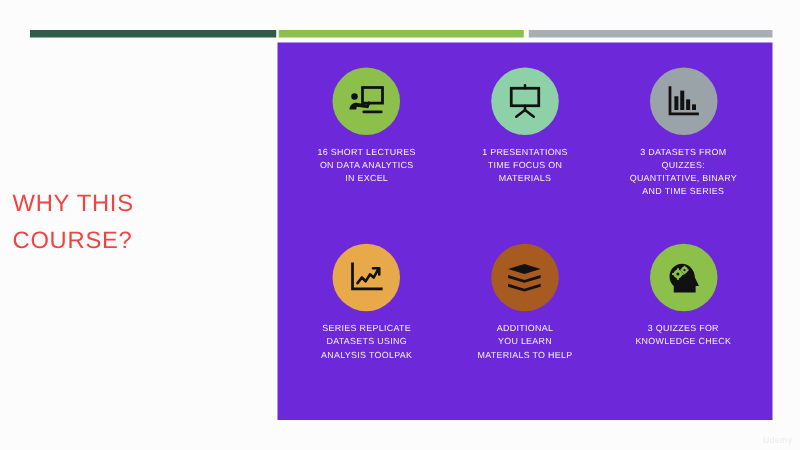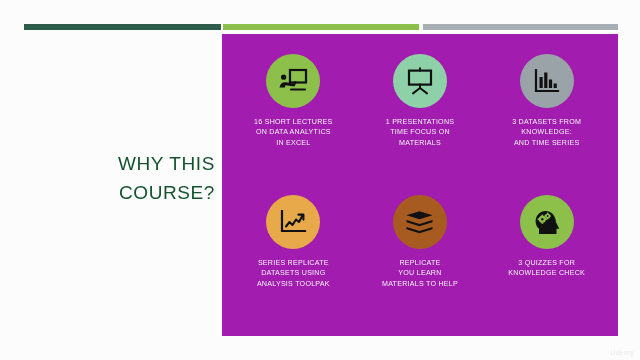--- a/index.html
+++ b/index.html
@@ -25,37 +25,37 @@
   #bar-dark  { left: 24px;  width: 197px; background: #2f5d4c; }
   #bar-green { left: 223px; width: 196px; background: #8cc04a; }
   #bar-gray  { left: 423px; width: 195px; background: #a7aeb4; }
 
   
   #title-block {
     position: absolute;
     left: 10px;
     top: 150px;
     width: 205px;
-    text-align: right;
-    color: #14532d;
+    text-align: left;
+    color: #ef4444;
     font-size: 19px;
     line-height: 1.5;
     letter-spacing: 0.6px;
     font-weight: 400;
   }
   #title-block .tline { display: block; white-space: nowrap; }
 
   
   #panel {
     position: absolute;
     left: 222px;
     top: 34px;
     width: 396px;
     height: 302px;
-    background: #a21caf;
+    background: #6d28d9;
   }
 
   .grid {
     position: absolute;
     left: 0;
     top: 0;
     width: 100%;
     height: 100%;
     display: grid;
     grid-template-columns: repeat(3, 1fr);
@@ -166,21 +166,22 @@
               <path d="M3 2 L3 23 L25 23" stroke="#111" stroke-width="2.2" stroke-linecap="square"></path>
               <rect x="6.5" y="9" width="3.2" height="11" fill="#111"></rect>
               <rect x="11.2" y="4.5" width="3.2" height="15.5" fill="#111"></rect>
               <rect x="15.9" y="11.5" width="3.2" height="8.5" fill="#111"></rect>
               <rect x="20.6" y="15.5" width="3.2" height="4.5" fill="#111"></rect>
             </svg>
           </span>
         </div>
         <div class="caption">
           <span class="cline">3 DATASETS FROM</span>
-          <span class="cline">KNOWLEDGE:</span>
+          <span class="cline">QUIZZES:</span>
+          <span class="cline">QUANTITATIVE, BINARY</span>
           <span class="cline">AND TIME SERIES</span>
         </div>
       </div>
 
       <div class="cell">
         <div class="circle" style="background:#e8a94a;">
           <span>
             <svg width="28" height="26" viewBox="0 0 28 26" fill="none">
               <path d="M3 2 L3 22 L26 22" stroke="#111" stroke-width="2.2" stroke-linecap="square"></path>
               <path d="M7 17.5 L10.5 13 L13.5 16 L17 10.5 L20 13 L23.5 6.5" stroke="#111" stroke-width="2.1" fill="none" stroke-linejoin="round" stroke-linecap="round"></path>
@@ -199,21 +200,21 @@
         <div class="circle" style="background:#a85b20;">
           <span>
             <svg width="29" height="25" viewBox="0 0 29 25" fill="none">
               <path d="M14.5 1.2 L27.5 5.2 L14.5 9.2 L1.5 5.2 Z" fill="#111"></path>
               <path d="M1.5 10 L14.5 13.9 L27.5 10 L27.5 12.3 L14.5 16.2 L1.5 12.3 Z" fill="#111"></path>
               <path d="M1.5 17 L14.5 20.9 L27.5 17 L27.5 19.3 L14.5 23.2 L1.5 19.3 Z" fill="#111"></path>
             </svg>
           </span>
         </div>
         <div class="caption">
-          <span class="cline">REPLICATE</span>
+          <span class="cline">ADDITIONAL</span>
           <span class="cline">YOU LEARN</span>
           <span class="cline">MATERIALS TO HELP</span>
         </div>
       </div>
 
       <div class="cell">
         <div class="circle" style="background:#8cc04a;">
           <span>
             <svg width="29" height="28" viewBox="0 0 29 28" fill="none">
               <path d="M24.5 26 L24.5 20.8 L27.2 20.8 L24.0 14.2 C23.6 7.6 19.2 3.0 13.6 3.0 C8.0 3.0 3.6 7.5 3.6 13.2 C3.6 16.6 5.1 19.0 7.0 20.8 L7.0 26 Z" fill="#111"></path>

